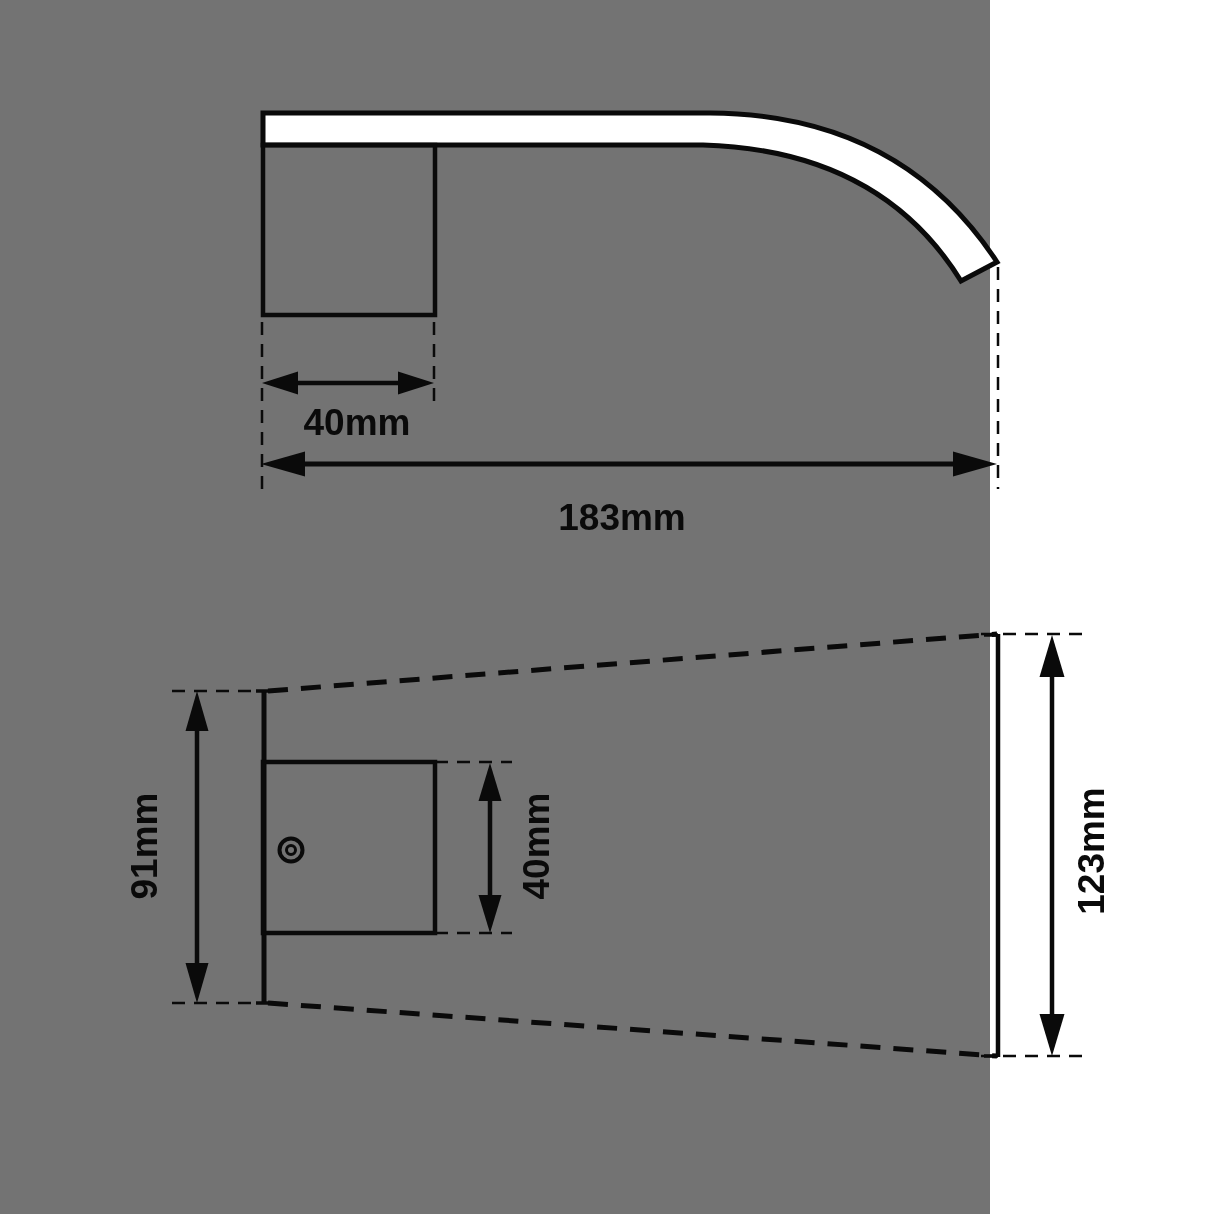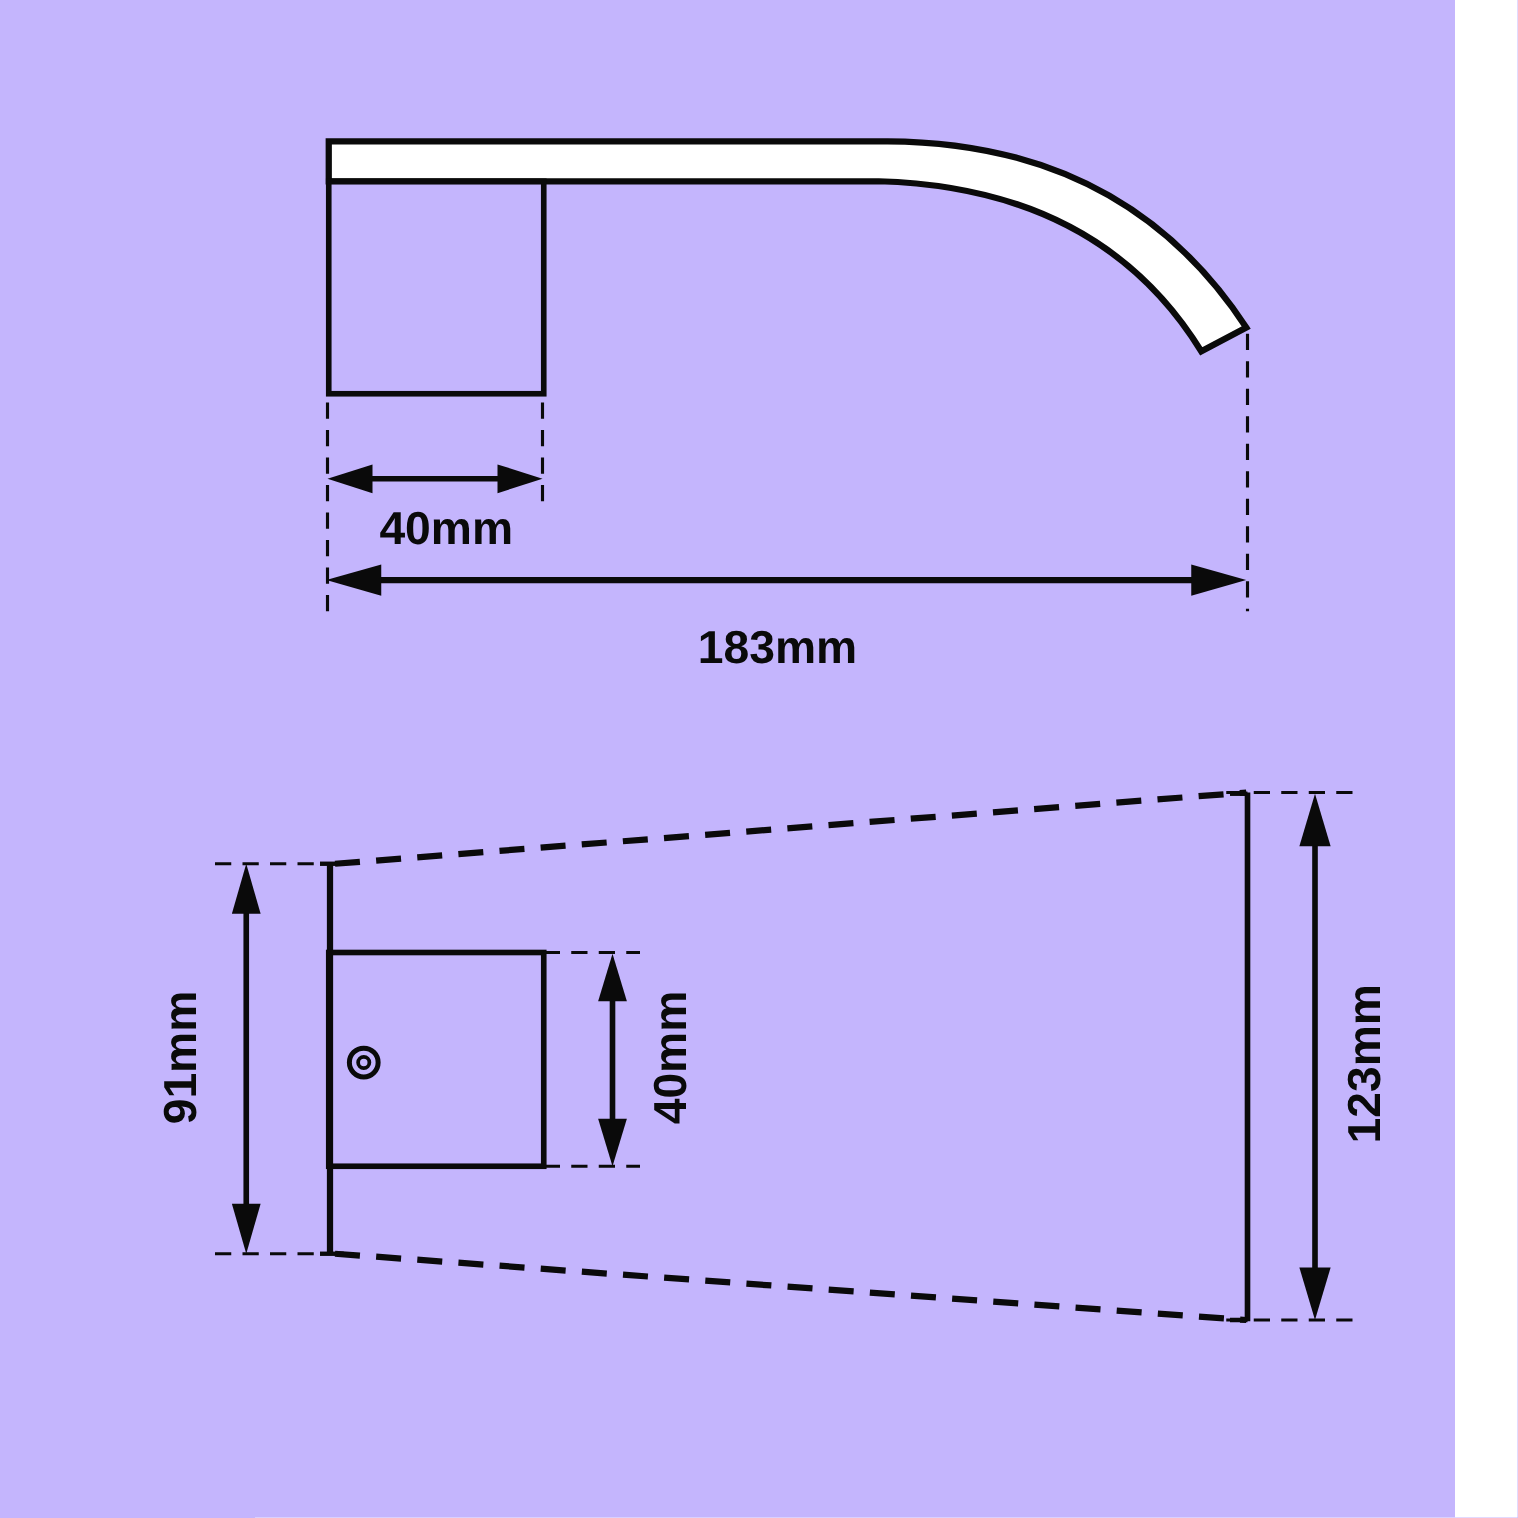--- a/index.html
+++ b/index.html
@@ -2,21 +2,21 @@
 <html><head>
 <meta charset="utf-8">
 <style>
   html,body{margin:0;padding:0;}
   body{
     width:1214px;height:1214px;
     background:#ffffff;
     font-family:"Liberation Sans", sans-serif;
     overflow:hidden;
   }
-  .drawing-stage{position:relative;width:1164px;height:1214px;background:#c4b5fd;text-decoration:underline;}
+  .drawing-stage{position:relative;width:990px;height:1214px;background:#737373;text-decoration:underline;}
   svg{display:block;}
   .dim-text{
     font-family:"Liberation Sans", sans-serif;
     font-size:37px;
     font-weight:600;
     fill:#0a0a0a;
     letter-spacing:0px;
   }
   .outline{fill:#ffffff;stroke:#0a0a0a;stroke-width:5;stroke-linejoin:miter;}
   .solid-med{fill:none;stroke:#0a0a0a;stroke-width:4.5;}

